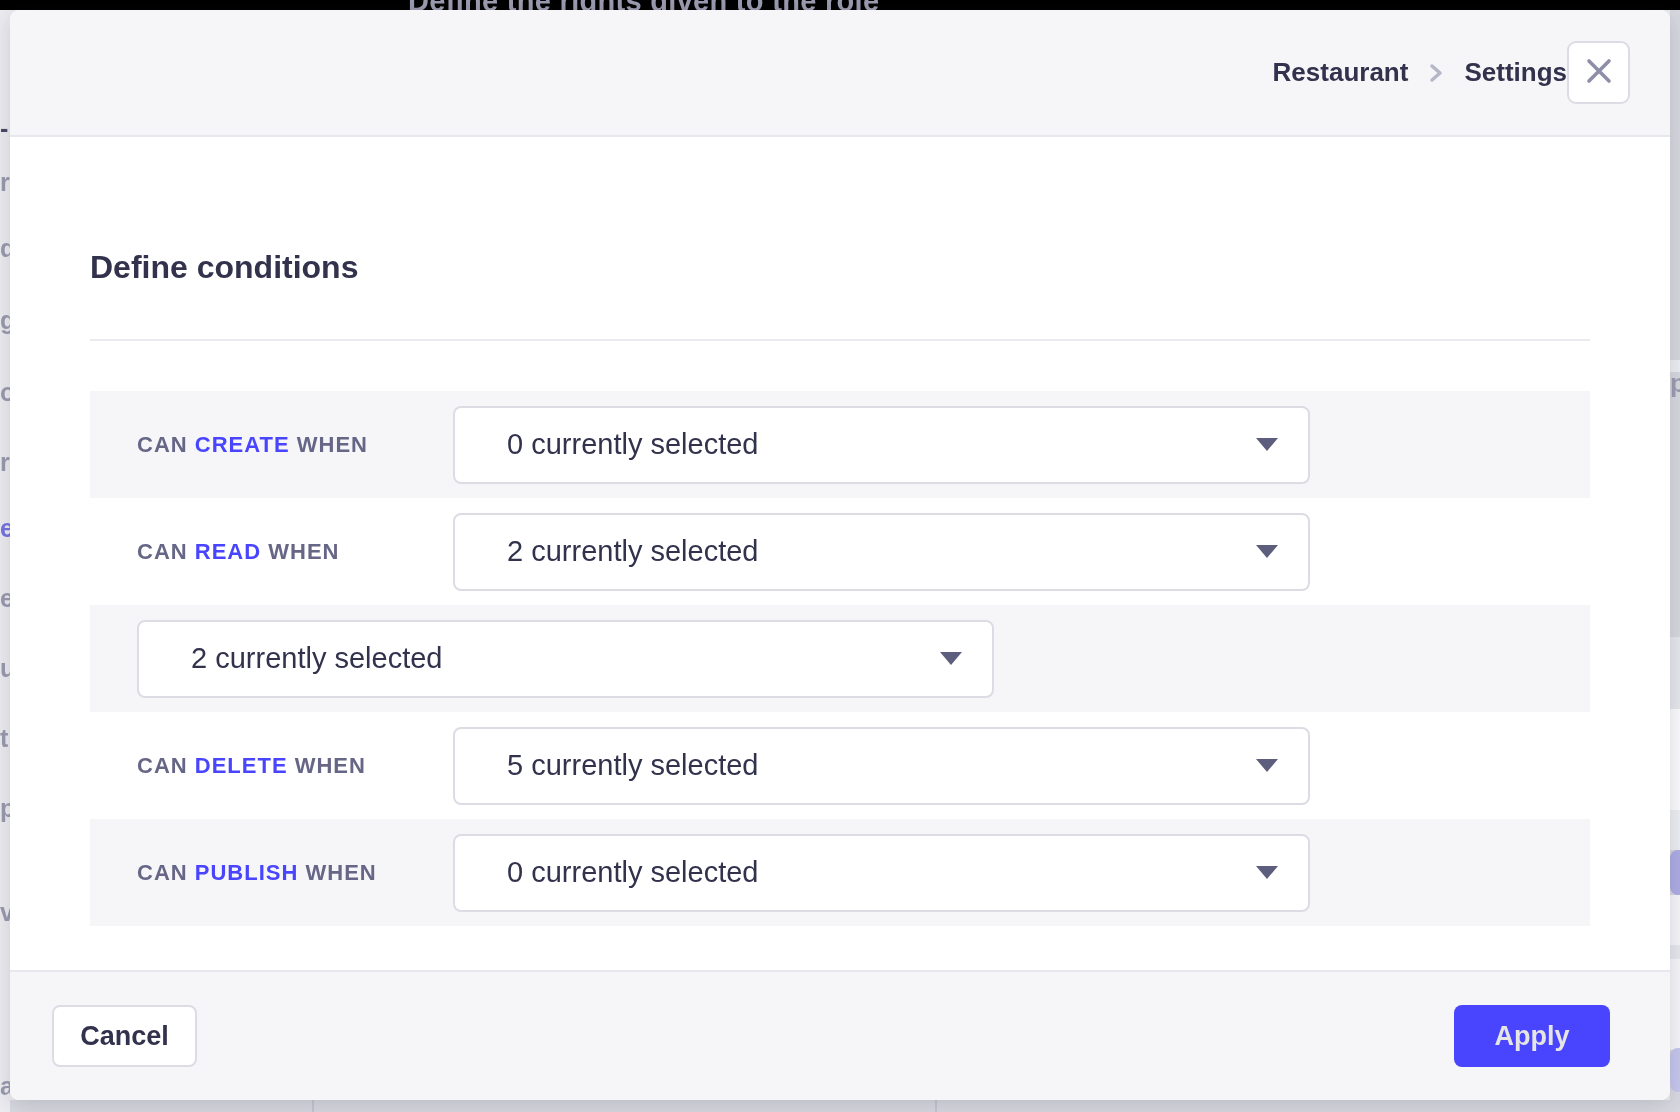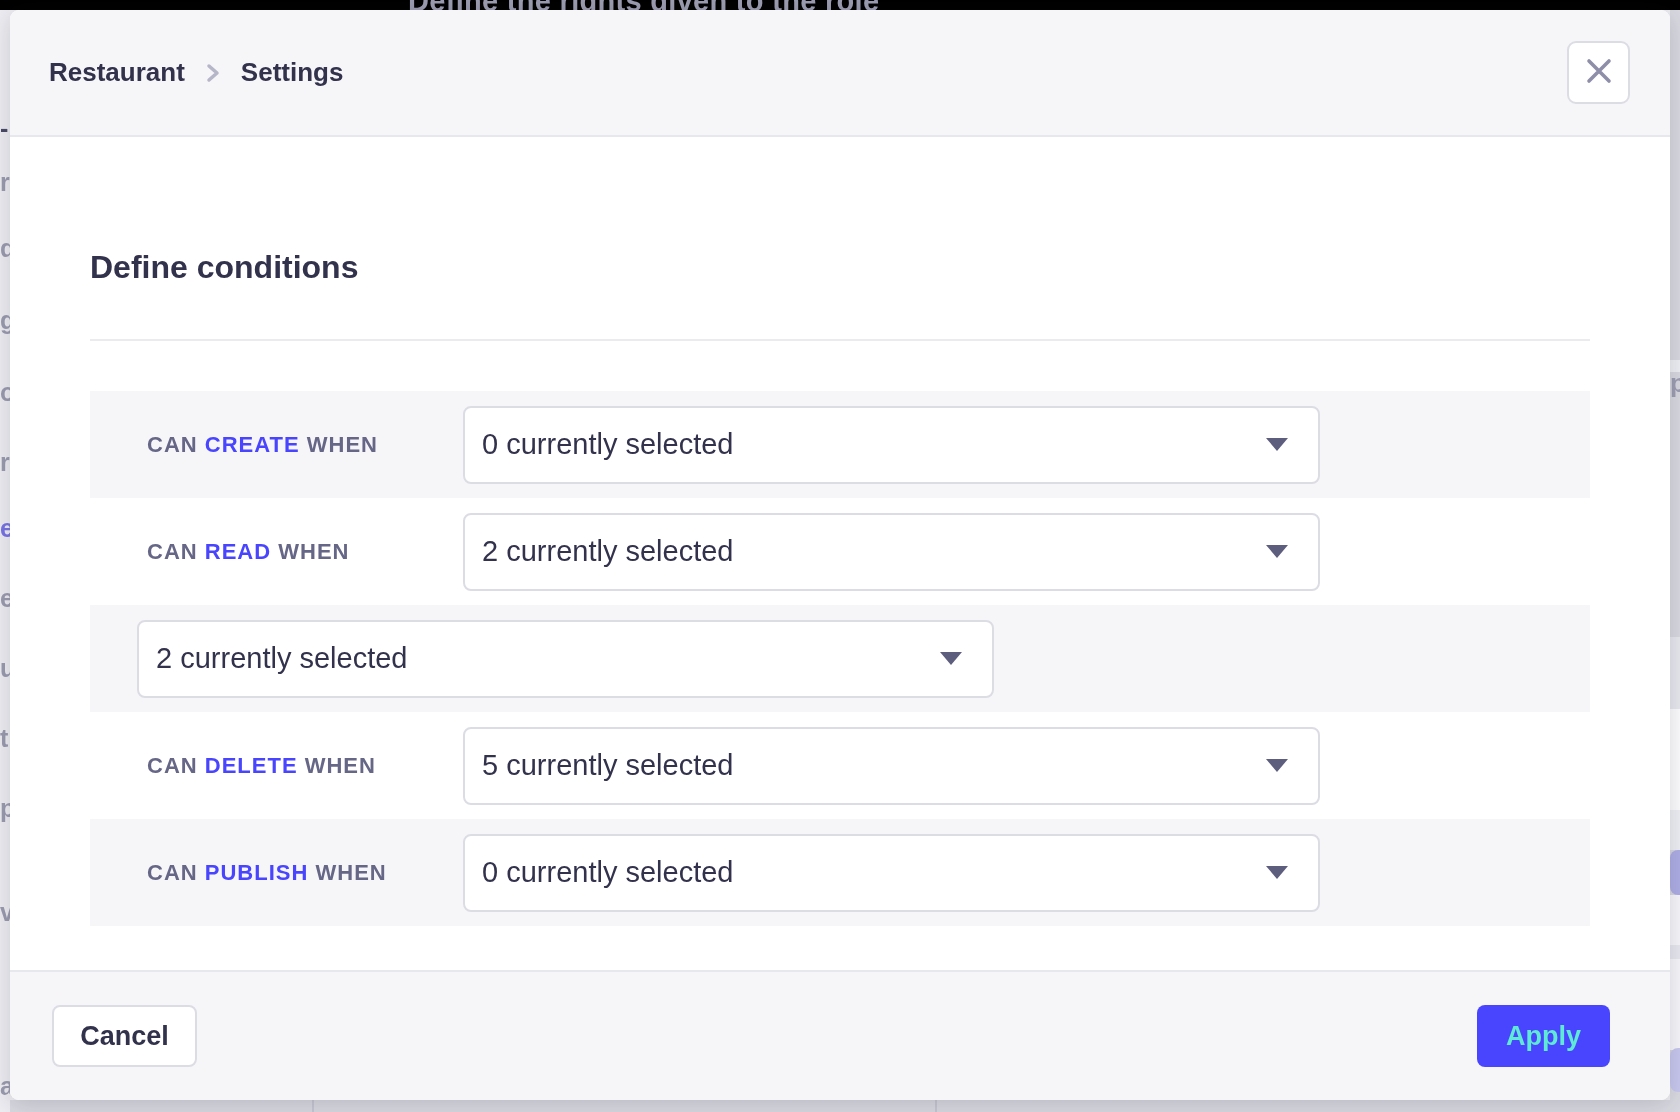--- a/index.html
+++ b/index.html
@@ -24,55 +24,55 @@
 
   
   .modal {
     position:absolute; left:10px; top:10px; width:1660px; height:1090px;
     background:#ffffff; border-radius:9px; overflow:hidden;
     box-shadow:0 4px 24px rgba(33,33,52,.18);
     display:flex; flex-direction:column;
   }
   .modal-header {
     height:127px; flex:0 0 127px; background:#f6f6f9; border-bottom:2px solid #e7e7ee;
-    display:flex; align-items:center; justify-content:space-between;
+    display:flex; align-items:center; justify-content:flex-end;
     padding:0 40px 0 39px;
   }
   .breadcrumb { display:flex; align-items:center; gap:18px; }
   .crumb { font-size:26px; font-weight:bold; color:#32324d; }
   .crumb-sep { display:flex; align-items:center; }
   .close-btn {
     width:63px; height:63px; background:#ffffff; border:2px solid #dcdce4; border-radius:9px;
     display:flex; align-items:center; justify-content:center; cursor:pointer;
   }
 
   .modal-body { flex:1 1 auto; background:#ffffff; padding:0 80px; }
   .dialog-title { font-size:32px; line-height:42px; font-weight:bold; color:#32324d; margin-top:109px; }
   .title-divider { height:2px; background:#eaeaef; margin-top:51px; }
 
   .rows { margin-top:50px; }
   .crow { height:107px; display:flex; align-items:center; padding-left:47px; position:relative; }
   .crow.alt { background:#f6f6f9; }
-  .crow-label { width:316px; font-size:22px; font-weight:bold; letter-spacing:1px; color:#666687; text-transform:uppercase; white-space:nowrap;margin-left:10px; }
+  .crow-label { width:316px; font-size:22px; font-weight:bold; letter-spacing:1px; color:#666687; text-transform:uppercase; white-space:nowrap; }
   .crow-label .action { color:#4945ff; }
   .cselect {
     width:857px; height:78px; background:#ffffff; border:2px solid #dcdce4; border-radius:8px;
-    display:flex; align-items:center; padding:0 30px 0 17px; cursor:pointer;
+    display:flex; align-items:center; padding:0 30px 0 52px; cursor:pointer;
   }
   .cselect .value { font-size:29px; color:#32324d; flex:1 1 auto; }
   .caret { width:0; height:0; border-left:11px solid transparent; border-right:11px solid transparent; border-top:13px solid #5d5d7d; }
 
   .modal-footer {
     height:130px; flex:0 0 130px; background:#f6f6f9; border-top:2px solid #e7e7ee;
     display:flex; align-items:center; justify-content:space-between;
     padding:0 60px 0 42px;
   }
   .btn { height:62px; border-radius:8px; font-size:27px; font-weight:bold; display:flex; align-items:center; justify-content:center; cursor:pointer; font-family:inherit; }
   .btn-cancel { width:145px; background:#ffffff; border:2px solid #dcdce4; color:#32324d; }
-  .btn-apply  { width:133px; background:#4945ff; border:none; color:#5eead4; }
+  .btn-apply  { width:156px; background:#4945ff; border:none; color:#e5e5e5; }
 </style>
 </head>
 <body>
 
 <div class="backdrop">
   <div class="top-strip">
     <div class="bg-title">Define the rights given to the role</div>
   </div>
 
   <div class="left-strip">

